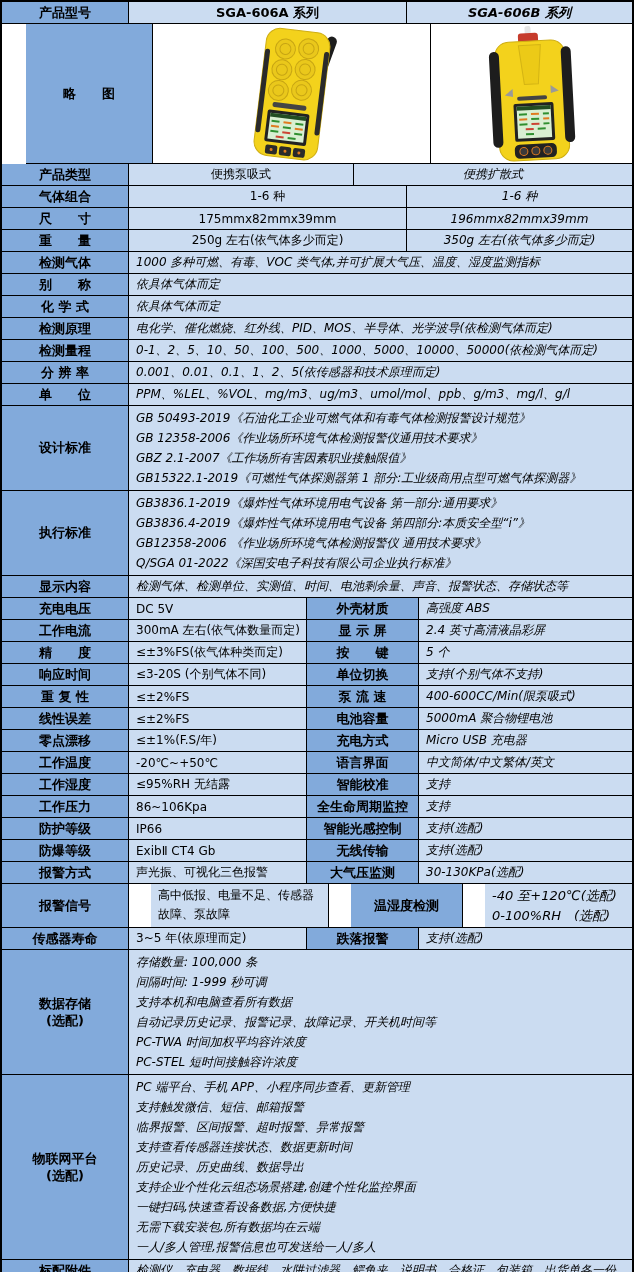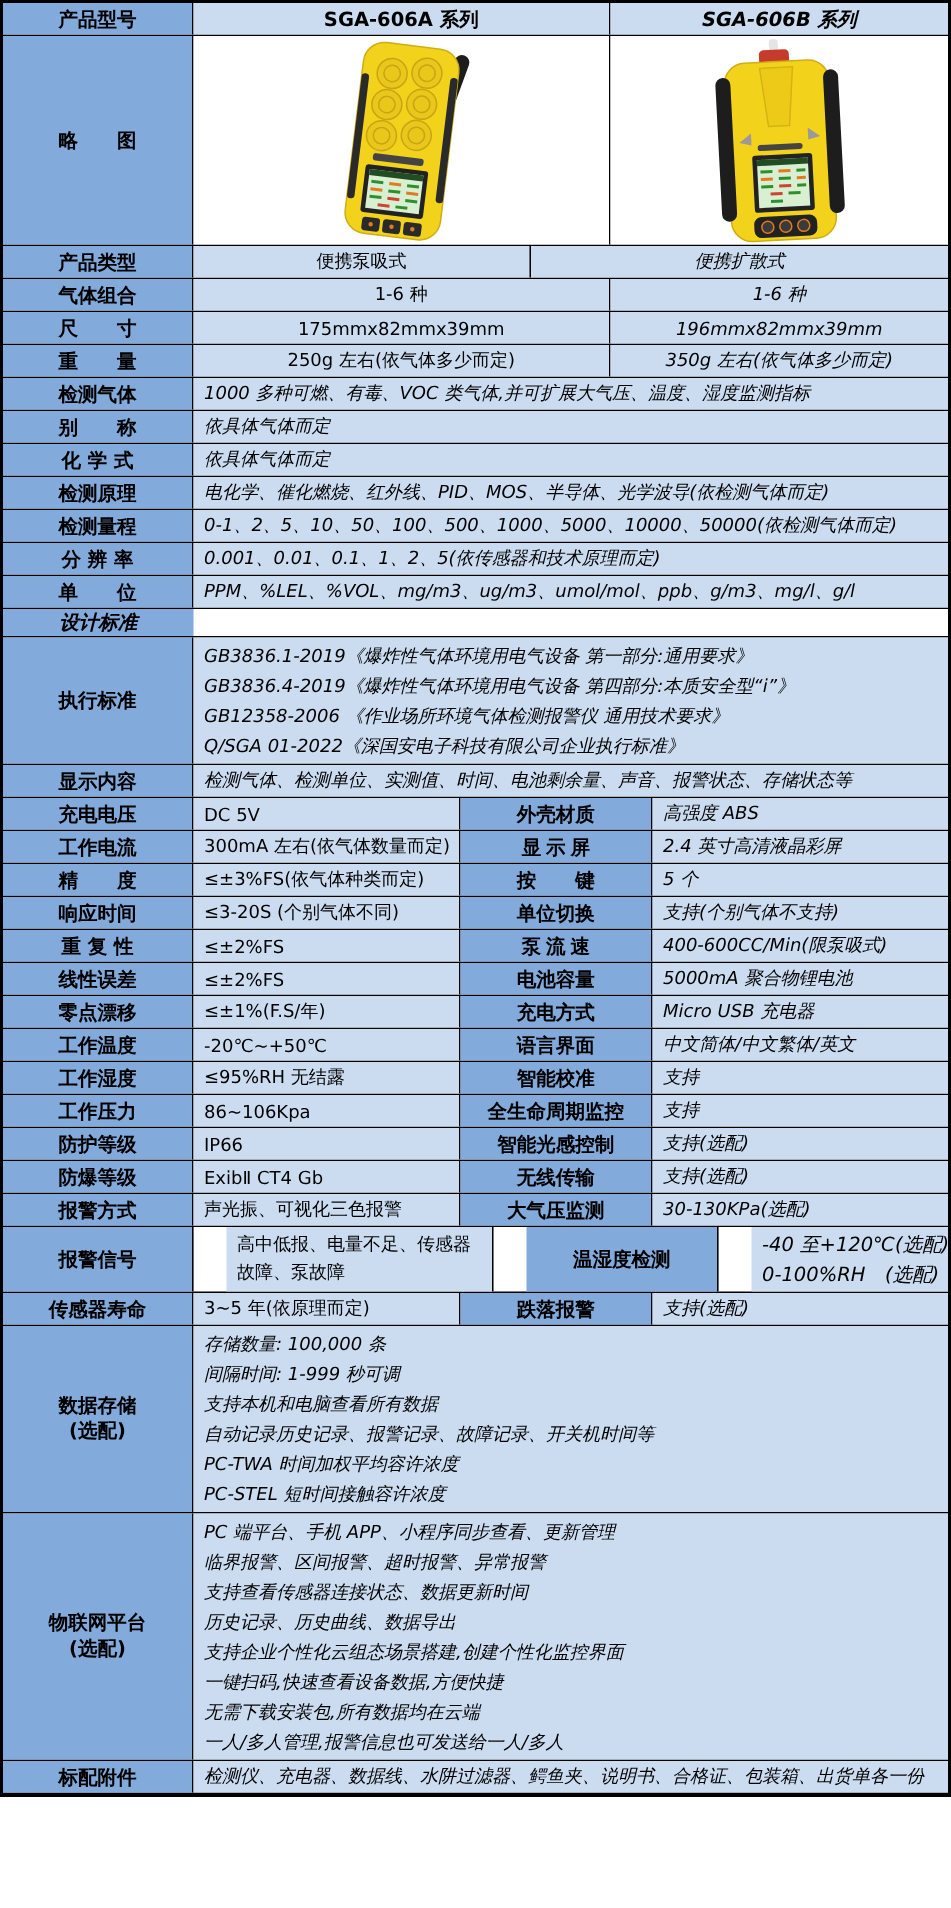--- a/index.html
+++ b/index.html
@@ -33,26 +33,26 @@
   }
   .val.center { justify-content: center; padding: 0; }
   .val.wrap { white-space: normal; line-height: 19px; padding-top: 2px; padding-bottom: 2px; align-items: flex-start; }
   .hdr-val { background: #cbdcf1; font-weight: bold; font-size: 13px; display:flex; align-items:center; justify-content:center; }
 
   .w-label { width: 127px; flex: none; }
   .w-valA  { width: 278px; flex: none; }
   .w-valB  { flex: 1; }
   .w-full  { flex: 1; }
   .w-v1    { width: 178px; flex: none; }
-  .w-l2    { width: 128px; flex: none; font-family: Liberation Serif, serif; }
+  .w-l2    { width: 112px; flex: none; }
   .w-v2    { flex: 1; }
 
   .r  { height: 22px; }
   .r2 { height: 44px; gap: 22px; }
-  .r-sketch { height: 140px; }
+  .r-sketch { height: 140px; margin-left: 24px; }
 
   .img { background: #ffffff; display: flex; align-items: center; justify-content: center; padding: 0; }
 
   .ml { display: block; padding: 2px 7px; background:#cbdcf1; }
   .ml .line { height: 20px; display: flex; align-items: center; white-space: nowrap; font-size: 12px; }
   .mlv2 { display: flex; flex-direction: column; justify-content: center; align-items: flex-start; padding: 0 7px; }
   .mlv2 .line { height: 20px; display: flex; align-items: center; white-space: nowrap; font-size: 13px; }
 </style>
 </head>
 <body>
@@ -205,20 +205,26 @@
         <div class="cell val w-full">0.001、0.01、0.1、1、2、5(依传感器和技术原理而定)</div>
       </div>
       <div class="row r">
         <div class="cell lbl w-label">单　　位</div>
         <div class="cell val w-full">PPM、%LEL、%VOL、mg/m3、ug/m3、umol/mol、ppb、g/m3、mg/l、g/l</div>
       </div>
     </div>
 
   <div class="row">
     <div class="cell lbl w-label">设计标准</div>
+    <div class="cell ml w-full" id="design-lines">
+        <div class="line">GB 50493-2019《石油化工企业可燃气体和有毒气体检测报警设计规范》</div>
+        <div class="line">GB 12358-2006《作业场所环境气体检测报警仪通用技术要求》</div>
+        <div class="line">GBZ 2.1-2007《工作场所有害因素职业接触限值》</div>
+        <div class="line">GB15322.1-2019《可燃性气体探测器第 1 部分:工业级商用点型可燃气体探测器》</div>
+      </div>
   </div>
 
   <div class="row">
     <div class="cell lbl w-label">执行标准</div>
     <div class="cell ml w-full" id="exec-lines">
         <div class="line">GB3836.1-2019《爆炸性气体环境用电气设备 第一部分:通用要求》</div>
         <div class="line">GB3836.4-2019《爆炸性气体环境用电气设备 第四部分:本质安全型“i”》</div>
         <div class="line">GB12358-2006 《作业场所环境气体检测报警仪 通用技术要求》</div>
         <div class="line">Q/SGA 01-2022《深国安电子科技有限公司企业执行标准》</div>
       </div>
@@ -340,20 +346,21 @@
       </div>
   </div>
 
   <div class="row">
     <div class="cell lbl lbl-stack w-label">
       <div>物联网平台</div>
       <div>(选配)</div>
     </div>
     <div class="cell ml w-full" id="iot-lines">
         <div class="line">PC 端平台、手机 APP、小程序同步查看、更新管理</div>
+        <div class="line">支持触发微信、短信、邮箱报警</div>
         <div class="line">临界报警、区间报警、超时报警、异常报警</div>
         <div class="line">支持查看传感器连接状态、数据更新时间</div>
         <div class="line">历史记录、历史曲线、数据导出</div>
         <div class="line">支持企业个性化云组态场景搭建,创建个性化监控界面</div>
         <div class="line">一键扫码,快速查看设备数据,方便快捷</div>
         <div class="line">无需下载安装包,所有数据均在云端</div>
         <div class="line">一人/多人管理,报警信息也可发送给一人/多人</div>
       </div>
   </div>
 

